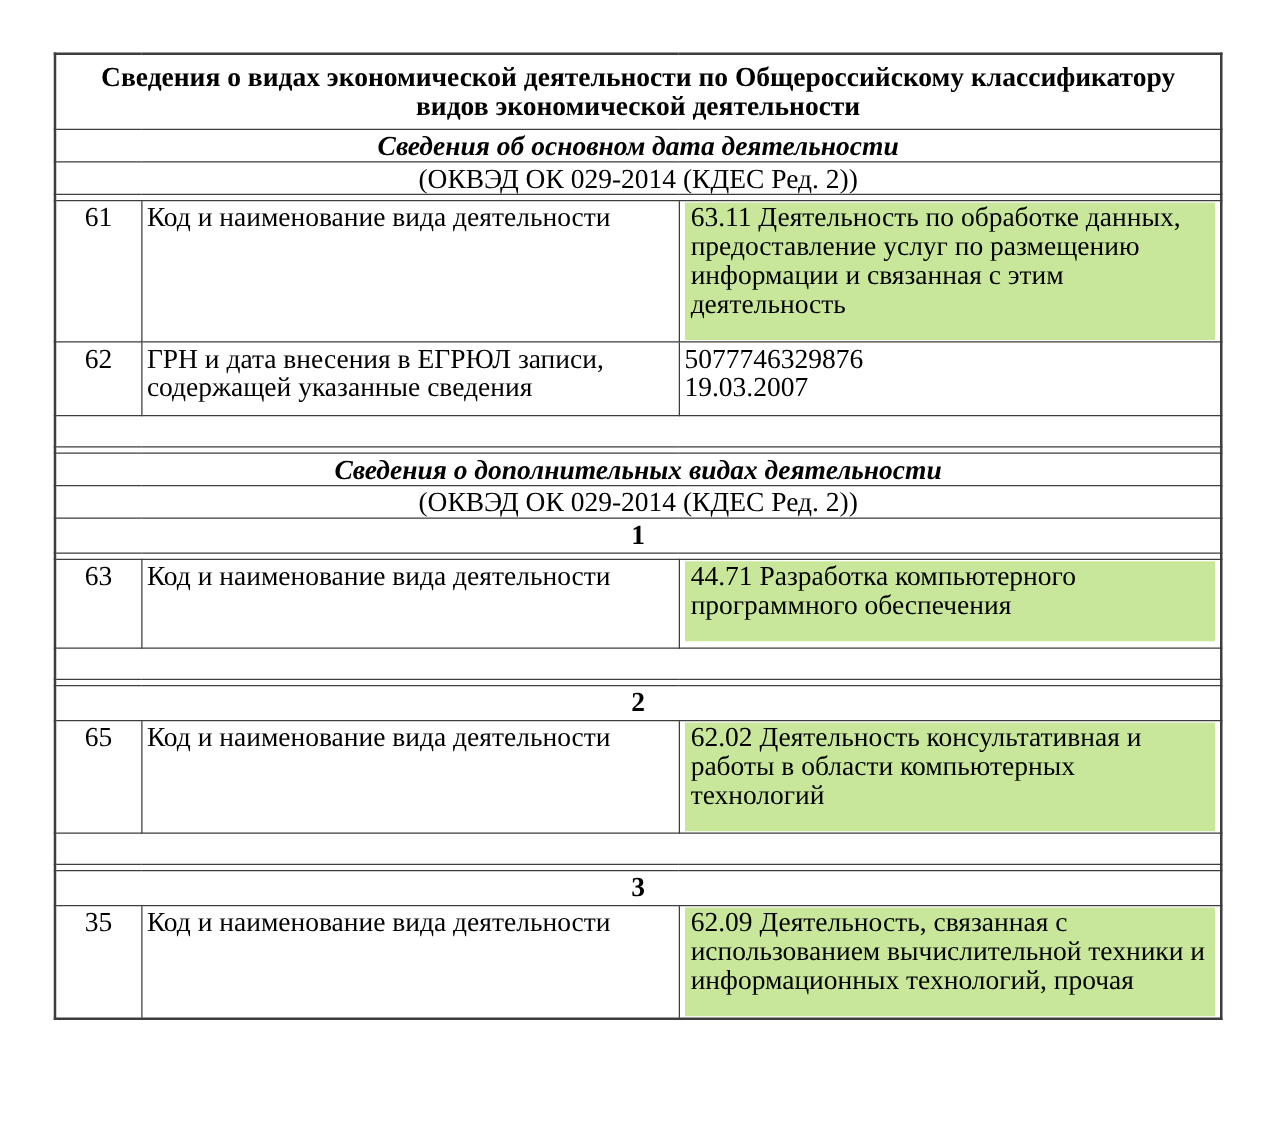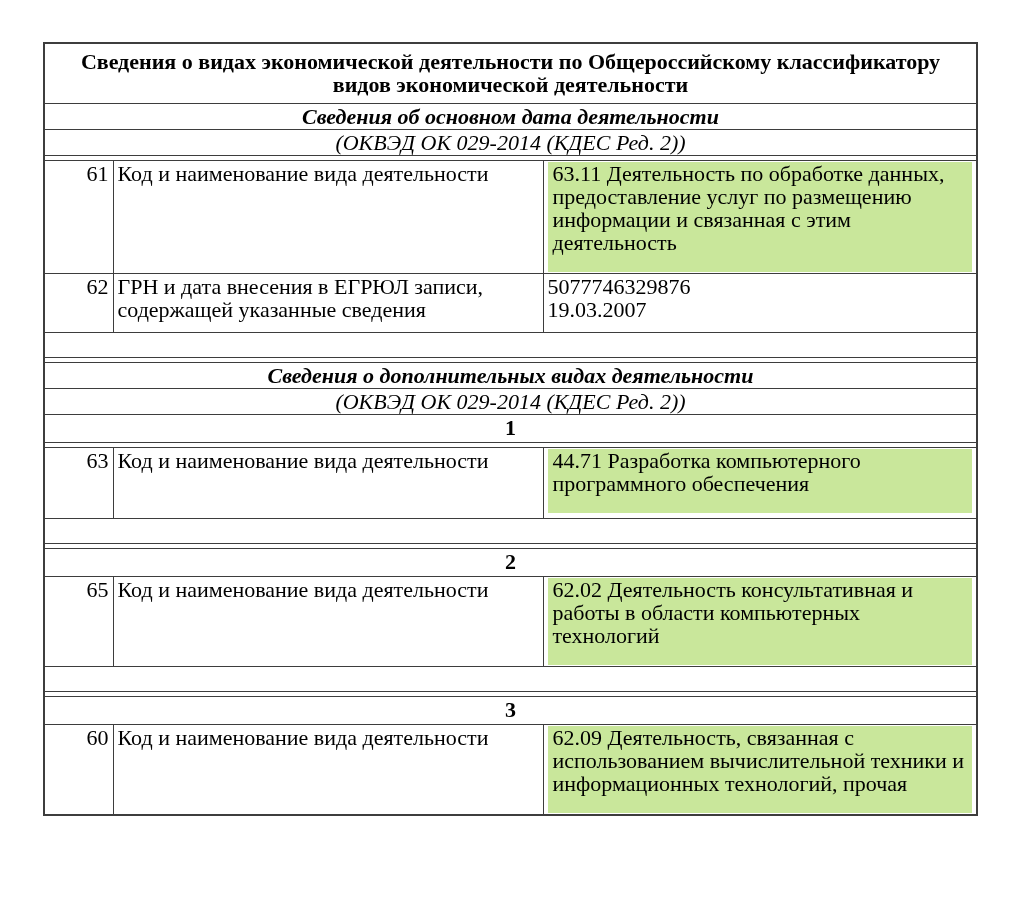--- a/index.html
+++ b/index.html
@@ -49,36 +49,35 @@
   }
   tr.r-sect td {
     text-align: center;
     font-weight: bold;
     font-style: italic;
     height: 23px;
     padding: 1px 4px;
   }
   tr.r-class td {
     text-align: center;
-    font-style: italic;
     height: 23px;
     padding: 1px 4px;
     margin-left: 33px;
   }
   tr.r-num td {
     text-align: center;
     font-weight: bold;
     height: 25px;
     padding: 1px 4px;
   }
   tr.sp-thin td { height: 4px;  padding: 0; }
   tr.sp-tall td { height: 24px; padding: 0; }
 
   td.c-num {
-    text-align: right;
+    text-align: center;
     padding: 1px 2px;
   }
   td.c-label {
     padding: 1px 6px 1px 6px;
   }
   td.c-val {
     padding: 0;
   }
   td.c-val .hl {
     background: var(--hl);
@@ -194,21 +193,21 @@
       </tr>
     <tr class="sp-thin">
         <td colspan="3"></td>
       </tr>
 
     <tr class="r-num">
       <td colspan="3">3</td>
     </tr>
 
     <tr class="r-data">
-      <td class="c-num">60</td>
+      <td class="c-num">35</td>
       <td class="c-label">Код и наименование вида деятельности</td>
       <td class="c-val">
         <div class="hl">62.09 Деятельность, связанная с использованием вычислительной техники и информационных технологий, прочая</div>
       </td>
     </tr>
 
   </tbody>
 </table>
 
 </body></html>

